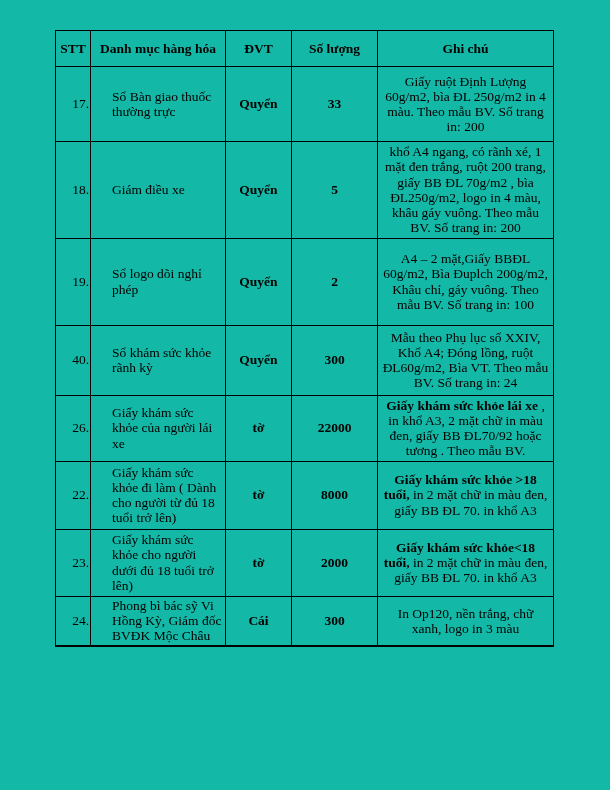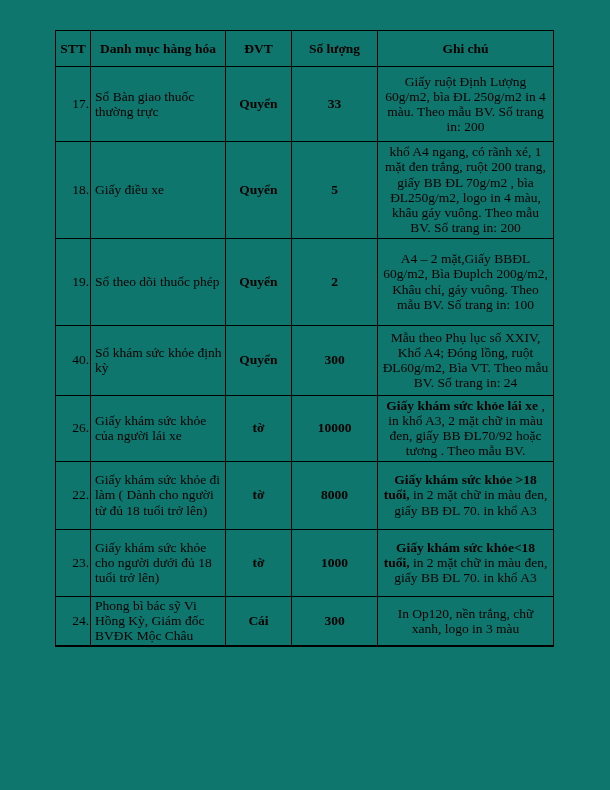--- a/index.html
+++ b/index.html
@@ -1,32 +1,32 @@
 <!DOCTYPE html>
 <html><head>
 <meta charset="utf-8">
 <style>
   html,body{margin:0;padding:0;background:#ffffff;}
   body{width:610px;height:790px;font-family:"Liberation Serif","DejaVu Serif",serif;color:#000;}
-  .page{position:relative;width:610px;height:790px;background:#0f766e;overflow:hidden;}
+  .page{position:relative;width:610px;height:790px;background:#14b8a6;overflow:hidden;}
   table.doc{
     position:absolute;left:55px;top:30px;width:498px;
     border-collapse:collapse;table-layout:fixed;
     font-size:13.5px;line-height:1.13;
     border:1px solid #000;border-bottom:2px solid #000;
   }
   .doc th,.doc td{border:1px solid #000;padding:1px 3px;vertical-align:middle;overflow:hidden;}
   .doc th{font-weight:bold;text-align:center;padding:2px 1px;}
   col.c-stt{width:35px;}
   col.c-name{width:135px;}
   col.c-unit{width:66px;}
   col.c-qty{width:86px;}
   col.c-note{width:176px;}
   td.stt{text-align:right;padding-right:1px;}
-  td.name{text-align:left;padding-left:4px;}
+  td.name{text-align:left;padding-left:21px;}
   td.unit,td.qty{text-align:center;font-weight:bold;}
   td.note{text-align:center;padding:2px 4px;}
   .note-bold{font-weight:bold;}
   thead tr{height:36px;}
   tbody tr:nth-child(1){height:75px;}
   tbody tr:nth-child(2){height:95px;}
   tbody tr:nth-child(3){height:87px;}
   tbody tr:nth-child(4){height:70px;}
   tbody tr:nth-child(5){height:63px;}
   tbody tr:nth-child(6){height:68px;}
@@ -58,63 +58,63 @@
   <tr>
     <td class="stt">17.</td>
     <td class="name">Sổ Bàn giao thuốc thường trực</td>
     <td class="unit">Quyển</td>
     <td class="qty">33</td>
     <td class="note"><span class="note-bold"></span><span class="note-text">Giấy ruột Định Lượng 60g/m2, bìa ĐL 250g/m2 in 4 màu. Theo mẫu BV. Số trang in: 200</span></td>
   </tr>
 
   <tr>
     <td class="stt">18.</td>
-    <td class="name">Giấy điều xe</td>
+    <td class="name">Giám điều xe</td>
     <td class="unit">Quyển</td>
     <td class="qty">5</td>
     <td class="note"><span class="note-bold"></span><span class="note-text">khổ A4 ngang, có rãnh xé, 1 mặt đen trắng, ruột 200 trang, giấy BB ĐL 70g/m2 , bìa ĐL250g/m2, logo in 4 màu, khâu gáy vuông. Theo mẫu BV. Số trang in: 200</span></td>
   </tr>
 
   <tr>
     <td class="stt">19.</td>
-    <td class="name">Sổ theo dõi thuốc phép</td>
+    <td class="name">Sổ logo dõi nghỉ phép</td>
     <td class="unit">Quyển</td>
     <td class="qty">2</td>
     <td class="note"><span class="note-bold"></span><span class="note-text">A4 – 2 mặt,Giấy BBĐL 60g/m2,  Bìa Đuplch 200g/m2, Khâu chỉ, gáy vuông. Theo mẫu BV. Số trang in: 100</span></td>
   </tr>
 
   <tr>
     <td class="stt">40.</td>
-    <td class="name">Sổ khám sức khỏe định kỳ</td>
+    <td class="name">Sổ khám sức khỏe rãnh kỳ</td>
     <td class="unit">Quyển</td>
     <td class="qty">300</td>
     <td class="note"><span class="note-bold"></span><span class="note-text">Mẫu theo Phụ lục số XXIV, Khổ A4;  Đóng lồng,  ruột ĐL60g/m2, Bìa VT. Theo mẫu BV. Số trang in: 24</span></td>
   </tr>
 
   <tr>
     <td class="stt">26.</td>
     <td class="name">Giấy khám sức khỏe của người lái xe</td>
     <td class="unit">tờ</td>
-    <td class="qty">10000</td>
+    <td class="qty">22000</td>
     <td class="note"><span class="note-bold">Giấy khám sức khỏe lái xe</span><span class="note-text"> , in khổ A3, 2 mặt chữ in màu đen, giấy BB ĐL70/92 hoặc tương . Theo mẫu BV.</span></td>
   </tr>
 
   <tr>
     <td class="stt">22.</td>
     <td class="name">Giấy khám sức khỏe đi làm ( Dành cho người từ đủ 18 tuổi trở lên)</td>
     <td class="unit">tờ</td>
     <td class="qty">8000</td>
     <td class="note"><span class="note-bold">Giấy khám sức khỏe &gt;18 tuổi,</span><span class="note-text"> in 2 mặt chữ in màu đen, giấy BB ĐL 70.  in khổ A3</span></td>
   </tr>
 
   <tr>
     <td class="stt">23.</td>
     <td class="name">Giấy khám sức khỏe cho người dưới đủ 18 tuổi trở lên)</td>
     <td class="unit">tờ</td>
-    <td class="qty">1000</td>
+    <td class="qty">2000</td>
     <td class="note"><span class="note-bold">Giấy khám sức khỏe&lt;18 tuổi,</span><span class="note-text"> in 2 mặt chữ in màu đen, giấy BB ĐL 70.  in khổ A3</span></td>
   </tr>
 
   <tr>
     <td class="stt">24.</td>
     <td class="name">Phong bì bác sỹ Vi Hồng Kỳ, Giám đốc BVĐK Mộc Châu</td>
     <td class="unit">Cái</td>
     <td class="qty">300</td>
     <td class="note"><span class="note-bold"></span><span class="note-text">In Op120, nền trắng, chữ xanh, logo in 3 màu</span></td>
   </tr>

